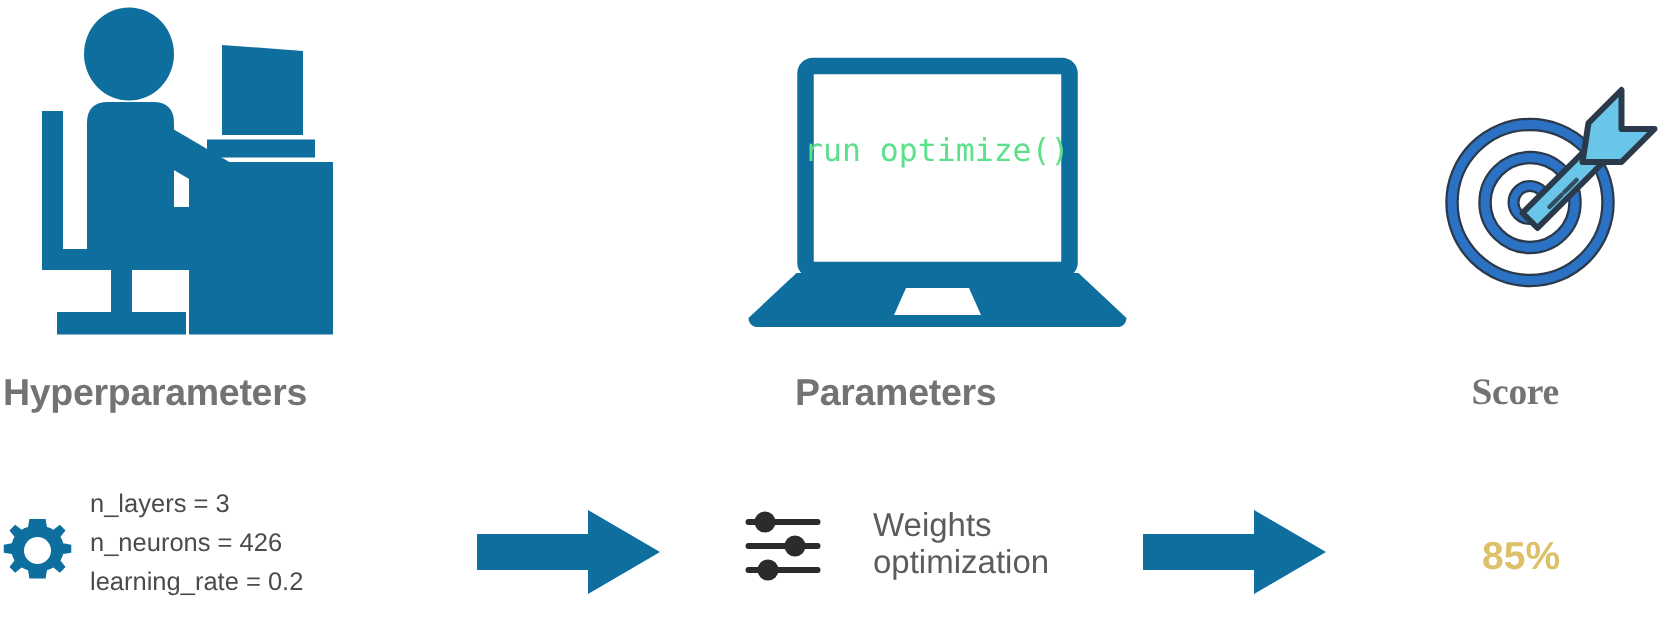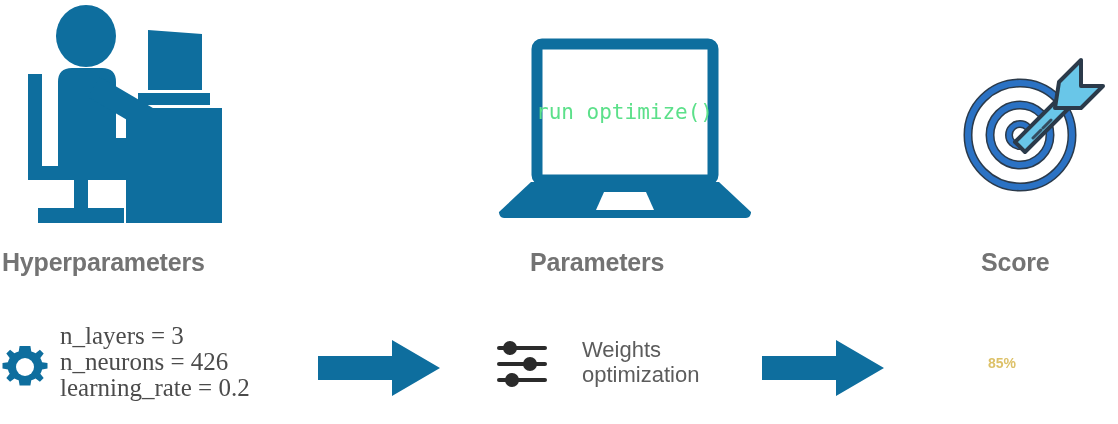--- a/index.html
+++ b/index.html
@@ -24,41 +24,41 @@
     font-family: "Liberation Sans", sans-serif;
     font-weight: bold;
     font-size: 25px;
     color: #737373;
     letter-spacing: -0.2px;
     white-space: nowrap;
   }
 
   
   .hp-list {
-    font-family: Liberation Serif, serif;
-    font-size: 25px;
+    font-family: Liberation Sans, sans-serif;
+    font-size: 17px;
     color: #4b4b4b;
     line-height: 26px;
     white-space: nowrap;
   }
 
   
   .weights-caption {
     font-family: "Liberation Sans", sans-serif;
     font-size: 22px;
     color: #5c5c5c;
     line-height: 25px;
     white-space: nowrap;
   }
 
   
   .score-value {
     font-family: "Liberation Sans", sans-serif;
     font-weight: bold;
-    font-size: 14px;
+    font-size: 26px;
     color: #ddc168;
     white-space: nowrap;
   }
 
   
   .code-text {
     font-family: "DejaVu Sans Mono", "Liberation Mono", monospace;
     font-size: 21px;
     color: #5ce08a;
     white-space: nowrap;
@@ -136,21 +136,21 @@
       <rect x="40" y="2" width="176" height="136" rx="5" ry="5" fill="none" stroke="#0e6e9e" stroke-width="11"></rect>
 
       <rect x="47" y="9" width="162" height="122" fill="#ffffff"></rect>
 
       <path d="M34,140 L222,140 L254,170 a6,6 0 0 1 -5,6 L7,176 a6,6 0 0 1 -5,-6 Z" fill="#0e6e9e"></path>
 
       <path d="M107,150 L149,150 L157,168 L99,168 Z" fill="#ffffff"></path>
     </svg>
   </div>
 
-  <div class="abs code-text" style="left:536px; top:100px;">run optimize()</div>
+  <div class="abs code-text" style="left:536px; top:88px;">run optimize()</div>
 
   <div class="abs heading" style="left:530px; top:248px;">Parameters</div>
 
   <div class="abs" style="left:497px; top:339px;">
     <svg width="50" height="50" viewBox="0 0 50 50" aria-hidden="true">
       <g stroke="#2b2b2b" stroke-width="4" stroke-linecap="round">
         <line x1="2" y1="9" x2="48" y2="9"></line>
         <line x1="2" y1="25" x2="48" y2="25"></line>
         <line x1="2" y1="41" x2="48" y2="41"></line>
       </g>
@@ -189,17 +189,17 @@
 
       <path d="M96,26 L118,4 L118,30 L140,30 L118,52 L92,52 Z" fill="#69c6e8" stroke="#2b3a4a" stroke-width="4" stroke-linejoin="round"></path>
 
       <g stroke="#2b3a4a" stroke-width="3" stroke-linecap="round" opacity="0.85">
         <line x1="70" y1="82" x2="78" y2="74"></line>
         <line x1="80" y1="72" x2="88" y2="64"></line>
       </g>
     </svg>
   </div>
 
-  <div class="abs heading" style="left:981px; top:248px;">Score</div>
+  <div class="abs heading" style="left:981px; top:248px;font-family:Liberation Serif, serif;">Score</div>
 
   <div class="abs score-value" style="left:988px; top:355px;">85%</div>
 
 </div>
 
 </body></html>

